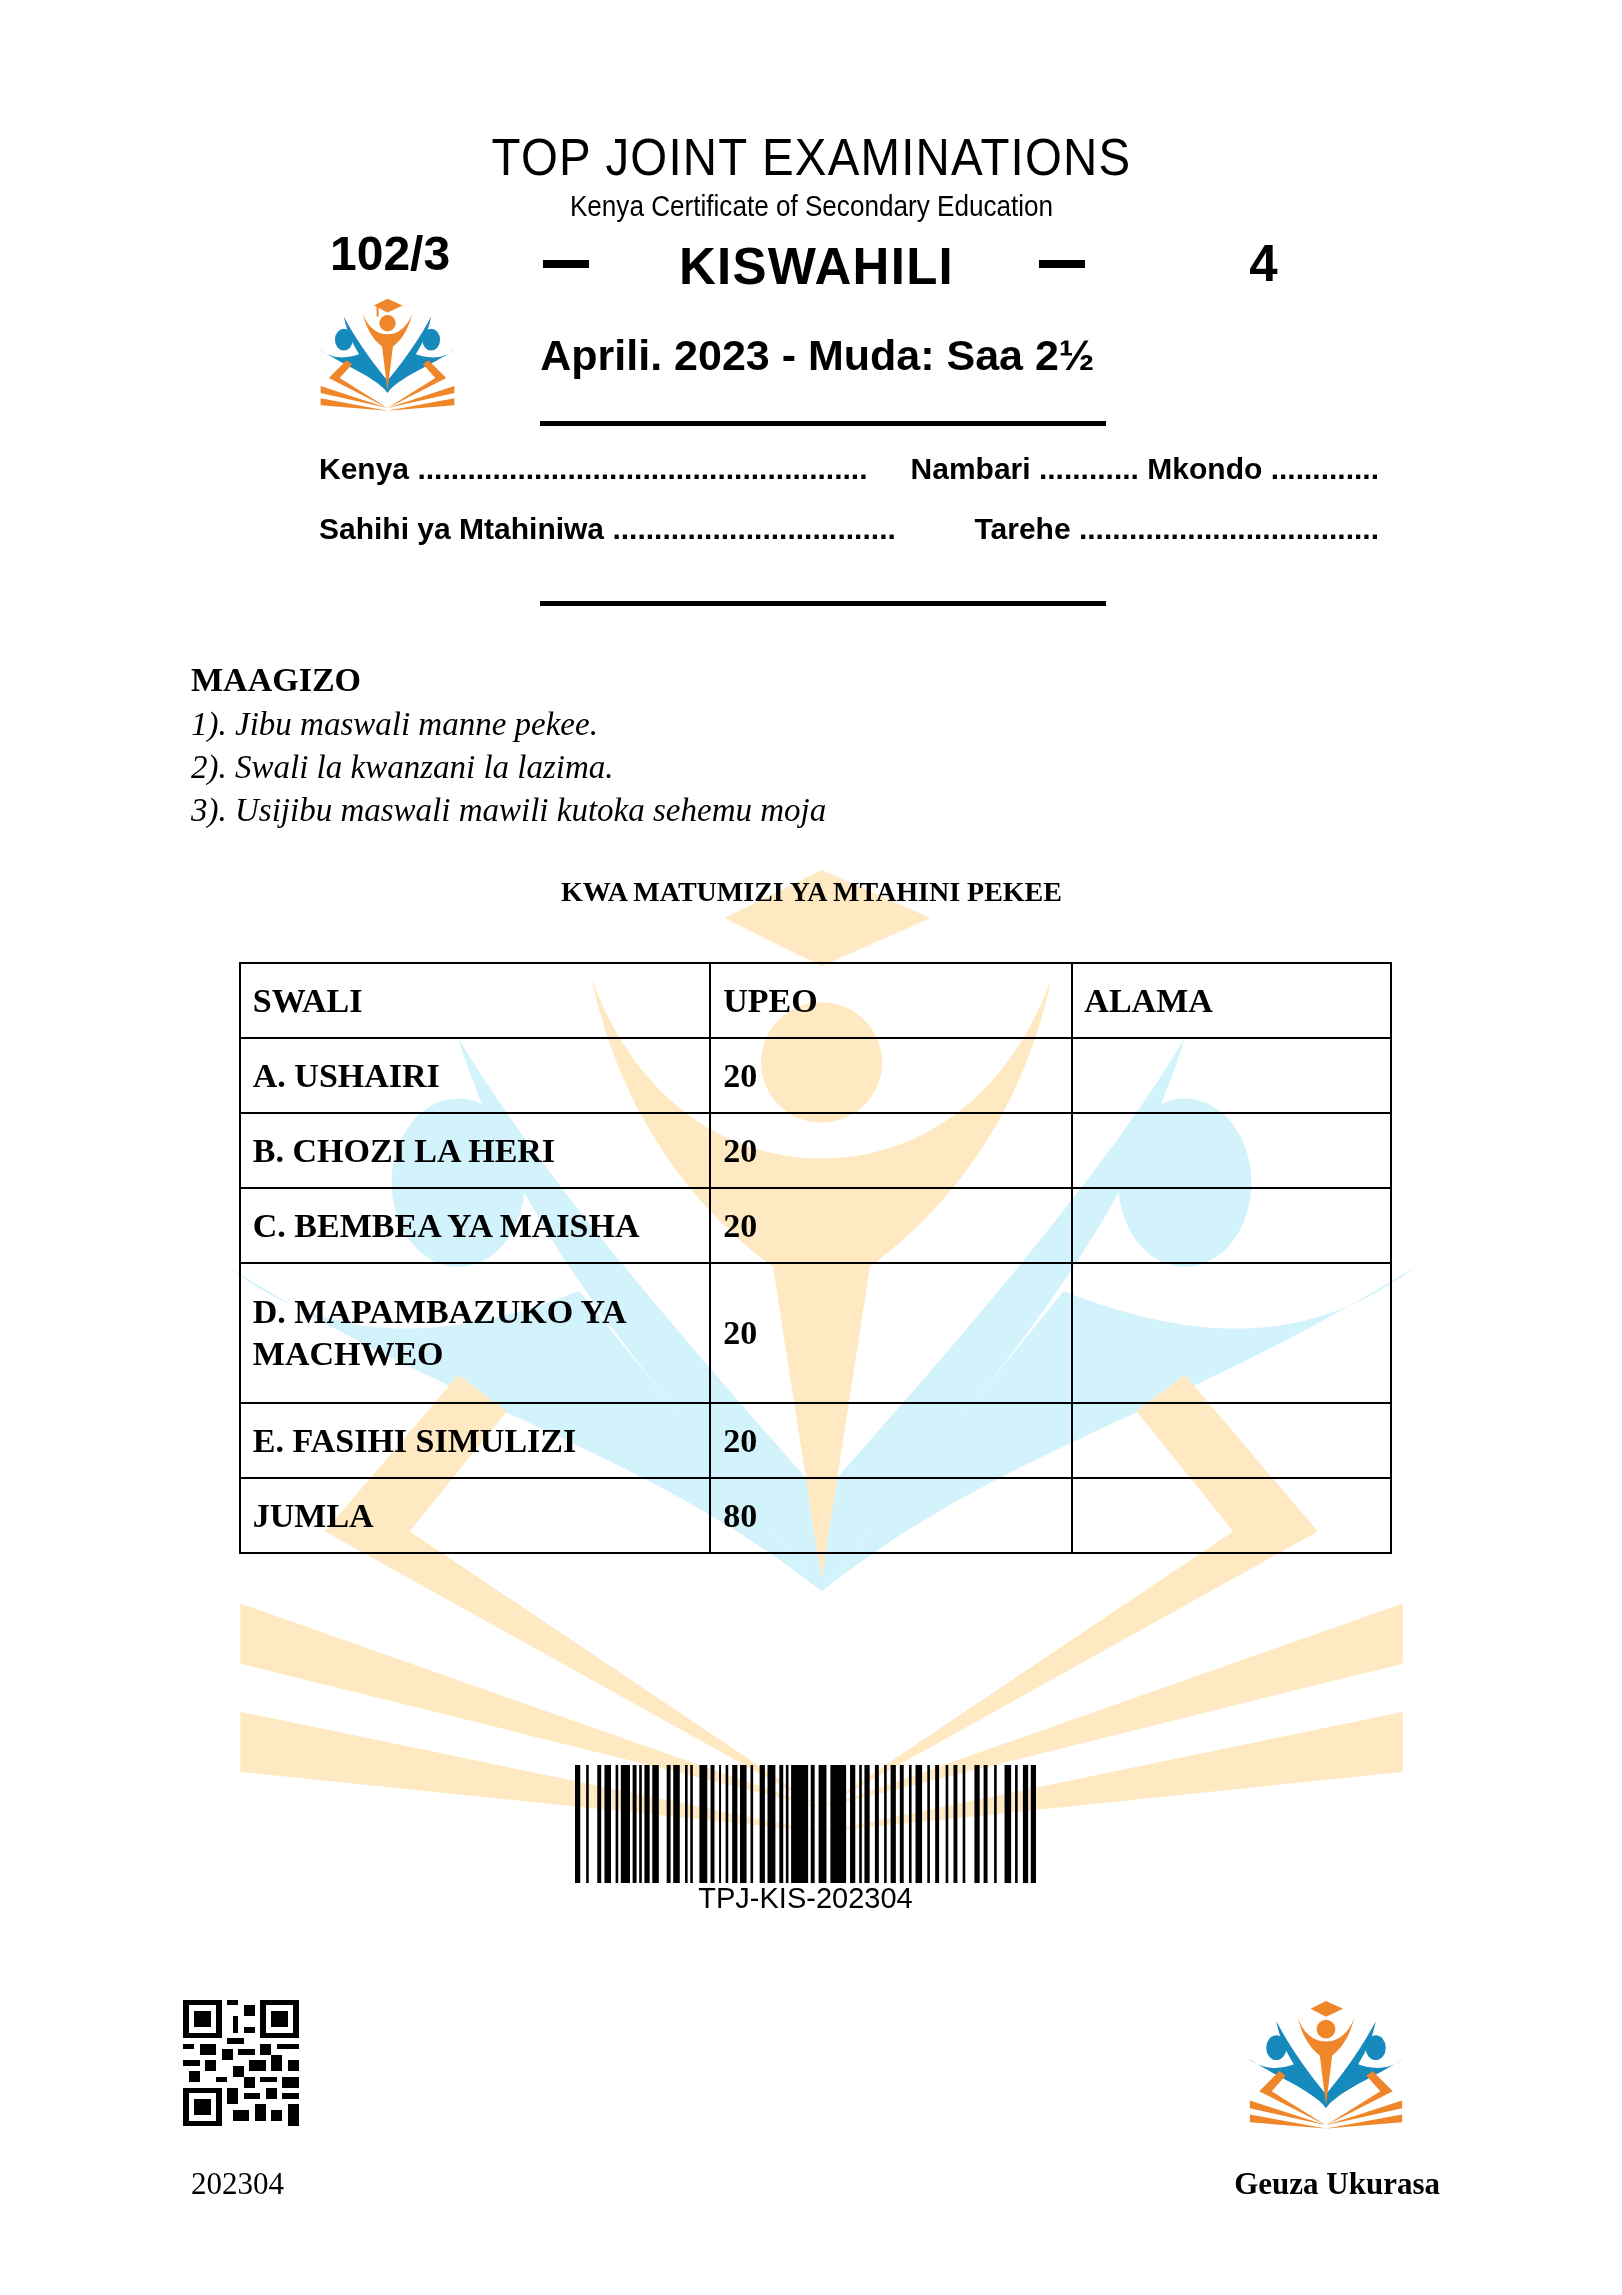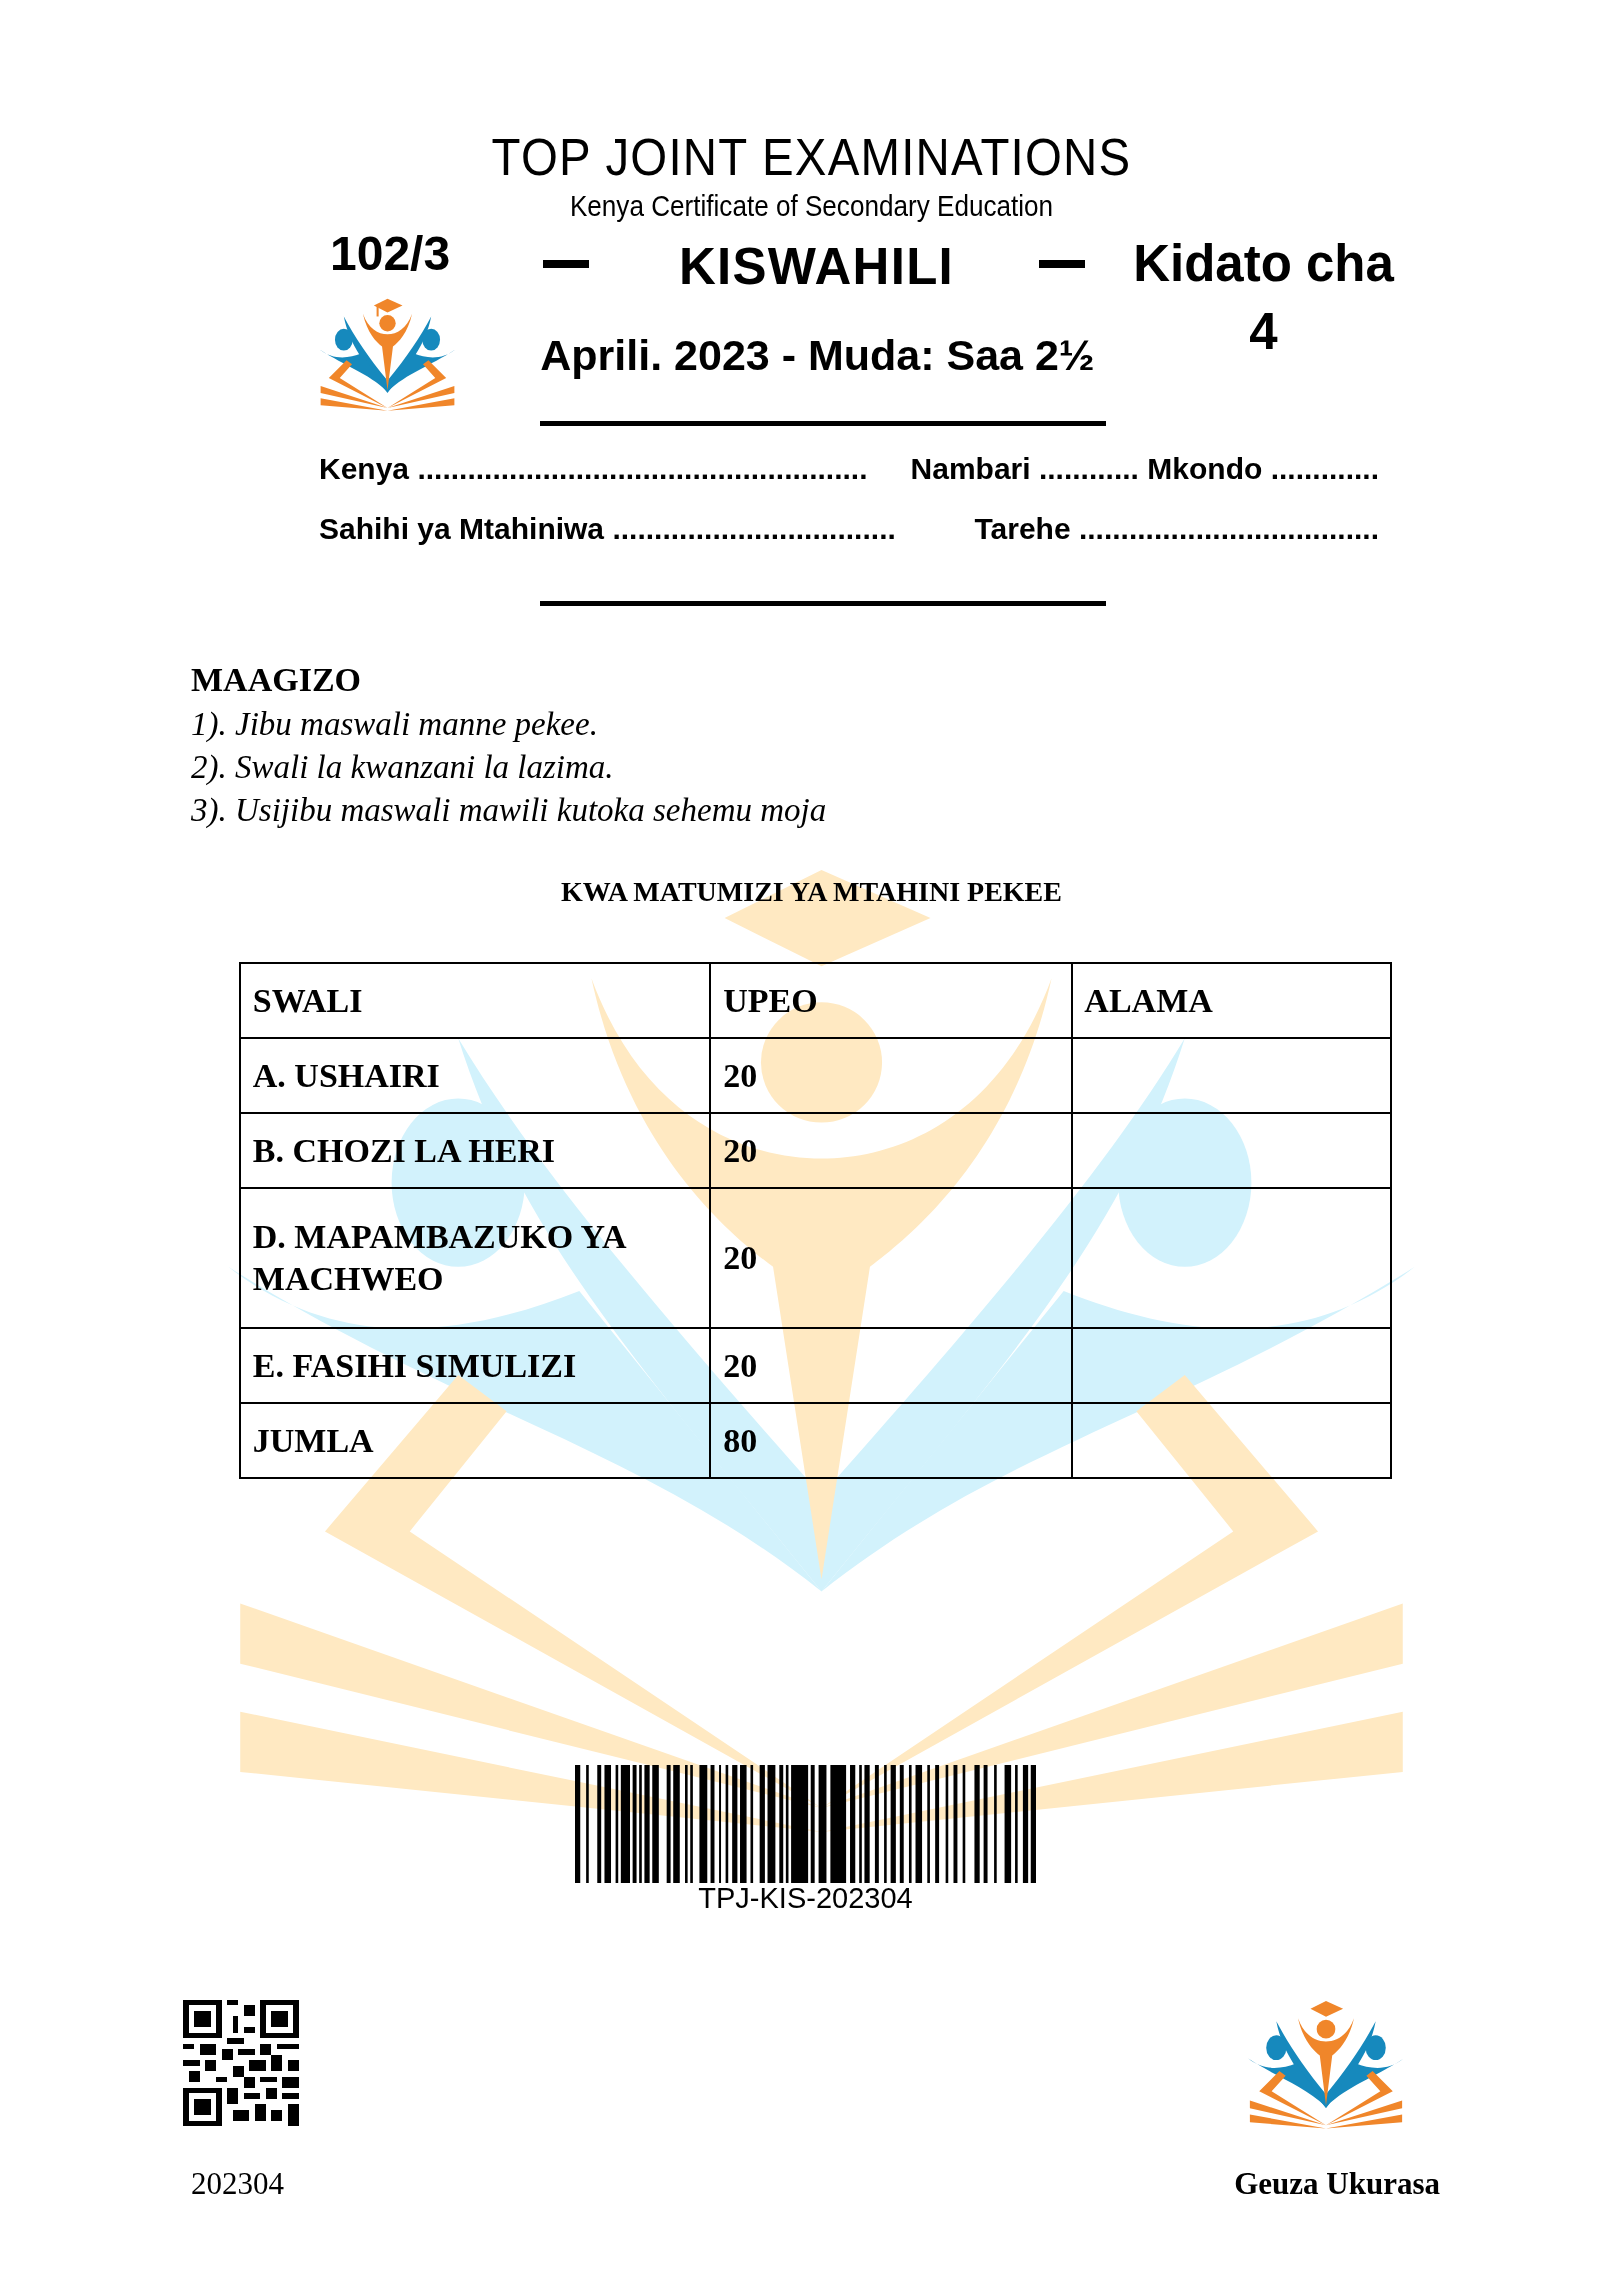--- a/index.html
+++ b/index.html
@@ -67,21 +67,20 @@
   <path d="M196 140 L 100 160 L 196 150 Z" fill="#FFE9C2"></path>
 </svg>
 
 <div class="abs sans org-title">TOP JOINT EXAMINATIONS</div>
 <div class="abs sans org-sub">Kenya Certificate of Secondary Education</div>
 <div class="abs sans paper-code">102/3</div>
 <div class="abs dash" style="left:543px;"></div>
 <div class="abs sans subject">KISWAHILI</div>
 <div class="abs dash" style="left:1039px;"></div>
 <div class="abs sans form-label">
-  <div>Kidato cha</div>
   <div>4</div>
 </div>
 
 <svg class="abs logo" style="left:319px; top:296px; width:137px; height:116px;" viewBox="0 0 200 170">
   <path d="M36 30 C 52 60, 72 90, 100 124 C 128 90, 148 60, 164 30 C 156 72, 132 100, 100 142 C 68 100, 44 72, 36 30 Z" fill="#1689BD"></path>
   <path d="M0 78 C 20 94, 42 92, 62 84 L 100 140 C 70 112, 40 104, 0 78 Z" fill="#1689BD"></path>
   <path d="M200 78 C 180 94, 158 92, 138 84 L 100 140 C 130 112, 160 104, 200 78 Z" fill="#1689BD"></path>
   <ellipse cx="36" cy="64" rx="13" ry="16" fill="#1689BD"></ellipse>
   <ellipse cx="164" cy="64" rx="13" ry="16" fill="#1689BD"></ellipse>
   <path d="M64 26 C 72 48, 86 56, 100 56 C 114 56, 128 48, 136 26 C 130 54, 116 68, 108 74 L 100 138 L 92 74 C 84 68, 70 54, 64 26 Z" fill="#F0862A"></path>
@@ -132,20 +131,25 @@
     <th>UPEO</th>
     <th>ALAMA</th>
   </tr>
   <tr>
     <td>A. USHAIRI</td>
     <td>20</td>
     <td></td>
   </tr>
   <tr>
     <td>B. CHOZI LA HERI</td>
+    <td>20</td>
+    <td></td>
+  </tr>
+  <tr>
+    <td>C. BEMBEA YA MAISHA</td>
     <td>20</td>
     <td></td>
   </tr>
   <tr class="tall">
     <td>D. MAPAMBAZUKO YA MACHWEO</td>
     <td>20</td>
     <td></td>
   </tr>
   <tr>
     <td>E. FASIHI SIMULIZI</td>

